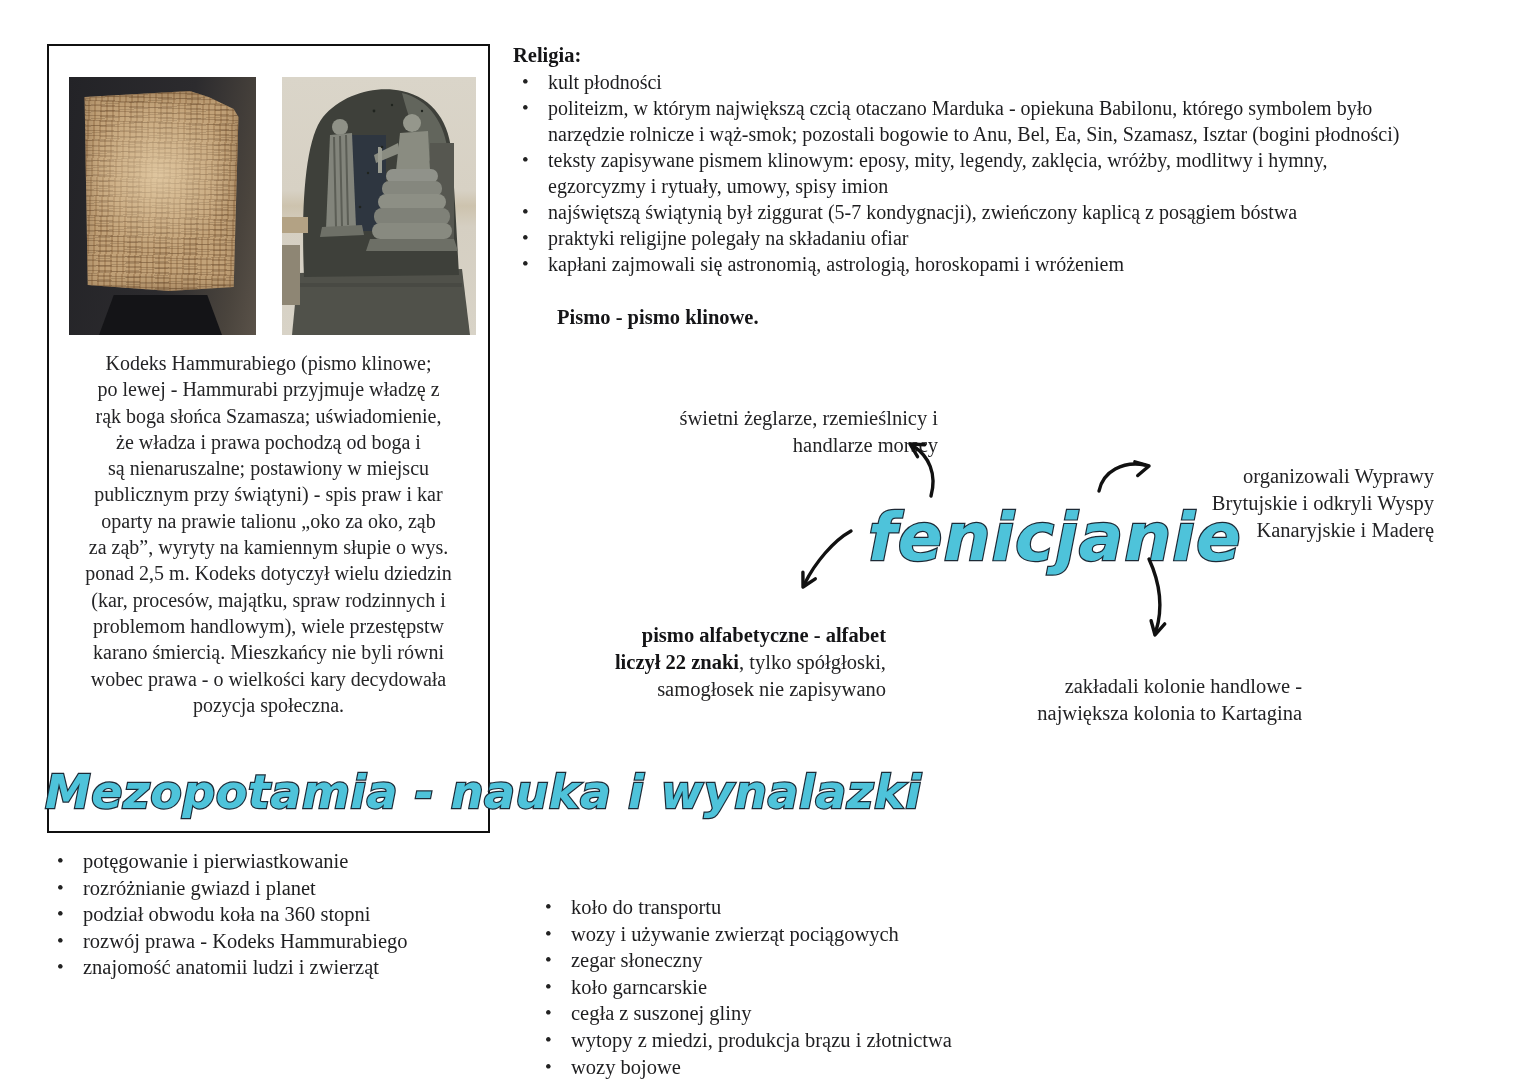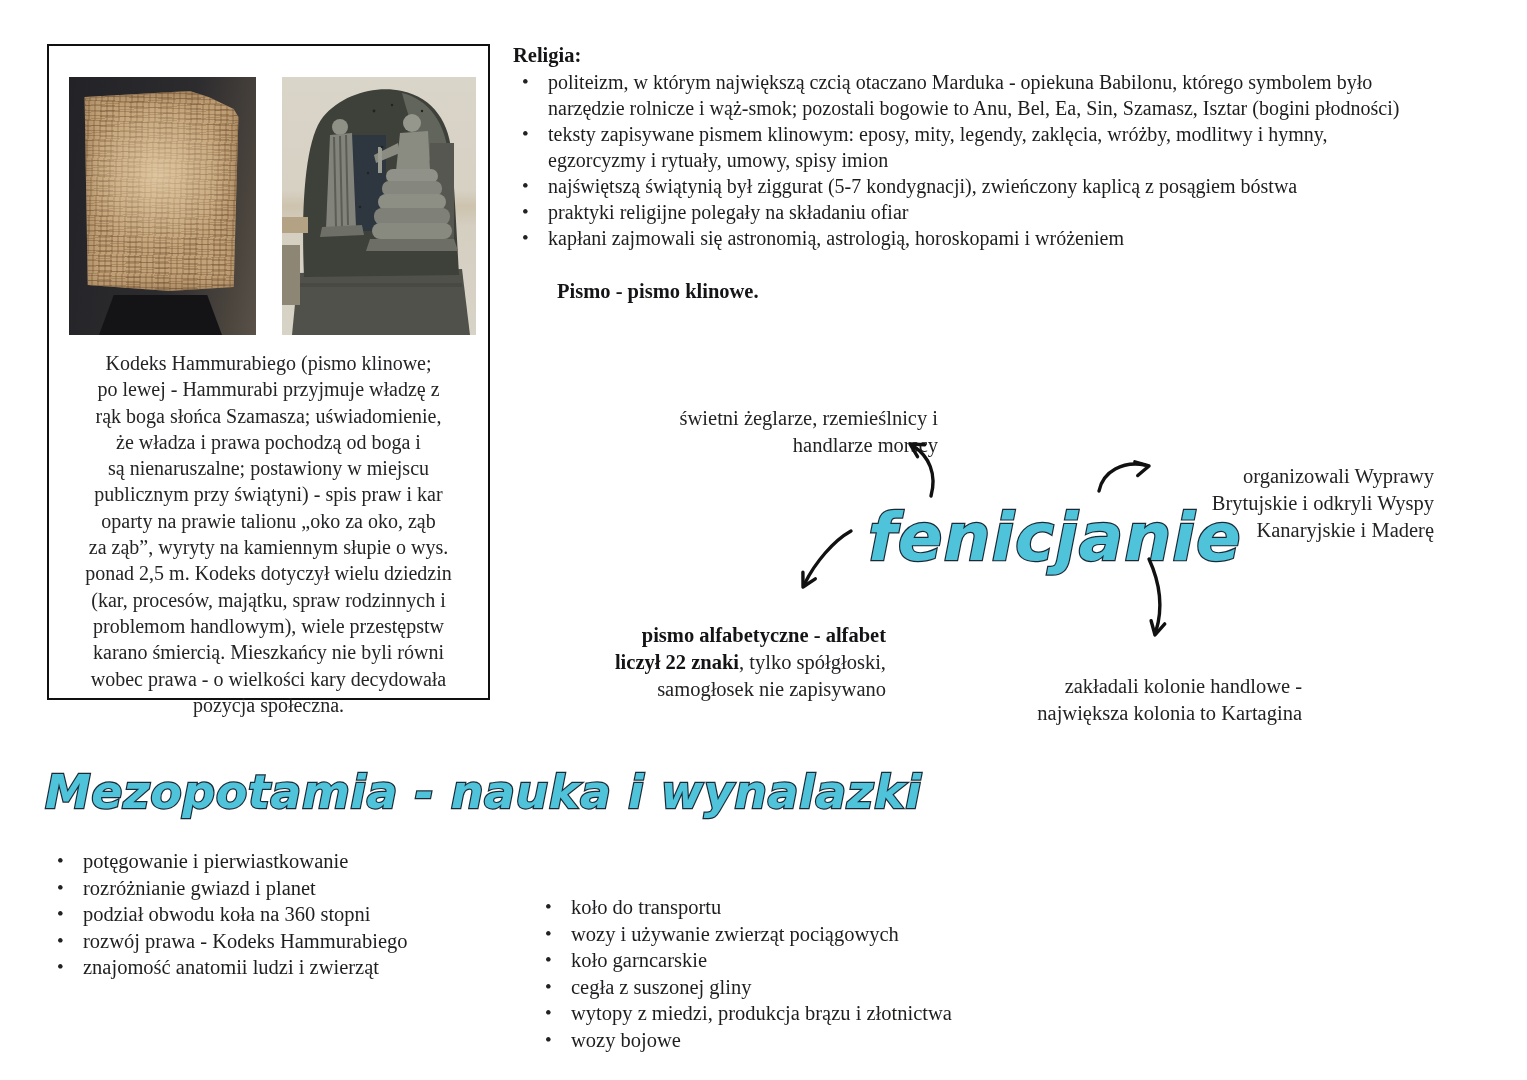--- a/index.html
+++ b/index.html
@@ -9,21 +9,21 @@
     background:#ffffff;
     font-family:"Liberation Serif", serif;
     color:#1d1d1f;
     overflow:hidden;
   }
   .abs { position:absolute; }
   .preline { white-space:pre-line; }
 
   
   #figure-box {
-    left:47px; top:44px; width:443px; height:656px;
+    left:47px; top:44px; width:443px; height:789px;
     border:2.5px solid #101010; background:#fff;
   }
   .photo { position:absolute; top:31px; height:258px; overflow:hidden; }
   #photo-tablet { left:20px; width:187px;
     background:linear-gradient(100deg,#232327 0%,#2c2b2e 55%,#4a443d 86%,#5a5249 100%);
   }
   .tablet-body {
     position:absolute; left:14px; top:14px; right:16px; bottom:44px;
     background-color:#c2a278;
     background-image:
@@ -168,20 +168,21 @@
 (kar, procesów, majątku, spraw rodzinnych i
 problemom handlowym), wiele przestępstw
 karano śmiercią. Mieszkańcy nie byli równi
 wobec prawa - o wielkości kary decydowała
 pozycja społeczna.</div>
 </div>
 
 <div id="religia" class="abs">
   <div class="h-bold">Religia:</div>
   <ul>
+    <li><span class="preline">kult płodności</span></li>
     <li><span class="preline">politeizm, w którym największą czcią otaczano Marduka - opiekuna Babilonu, którego symbolem było
 narzędzie rolnicze i wąż-smok; pozostali bogowie to Anu, Bel, Ea, Sin, Szamasz, Isztar (bogini płodności)</span></li>
     <li><span class="preline">teksty zapisywane pismem klinowym: eposy, mity, legendy, zaklęcia, wróżby, modlitwy i hymny,
 egzorcyzmy i rytuały, umowy, spisy imion</span></li>
     <li><span class="preline">najświętszą świątynią był ziggurat (5-7 kondygnacji), zwieńczony kaplicą z posągiem bóstwa</span></li>
     <li><span class="preline">praktyki religijne polegały na składaniu ofiar</span></li>
     <li><span class="preline">kapłani zajmowali się astronomią, astrologią, horoskopami i wróżeniem</span></li>
   </ul>
   <div id="pismo-heading" class="h-bold">Pismo - pismo klinowe.</div>
 </div>
@@ -228,17 +229,18 @@
   <li><span>potęgowanie i pierwiastkowanie</span></li>
   <li><span>rozróżnianie gwiazd i planet</span></li>
   <li><span>podział obwodu koła na 360 stopni</span></li>
   <li><span>rozwój prawa - Kodeks Hammurabiego</span></li>
   <li><span>znajomość anatomii ludzi i zwierząt</span></li>
 </ul>
 
 <ul id="list-tech" class="abs bullet-list">
   <li><span>koło do transportu</span></li>
   <li><span>wozy i używanie zwierząt pociągowych</span></li>
+  <li><span>zegar słoneczny</span></li>
   <li><span>koło garncarskie</span></li>
   <li><span>cegła z suszonej gliny</span></li>
   <li><span>wytopy z miedzi, produkcja brązu i złotnictwa</span></li>
   <li><span>wozy bojowe</span></li>
 </ul>
 
 </body></html>

